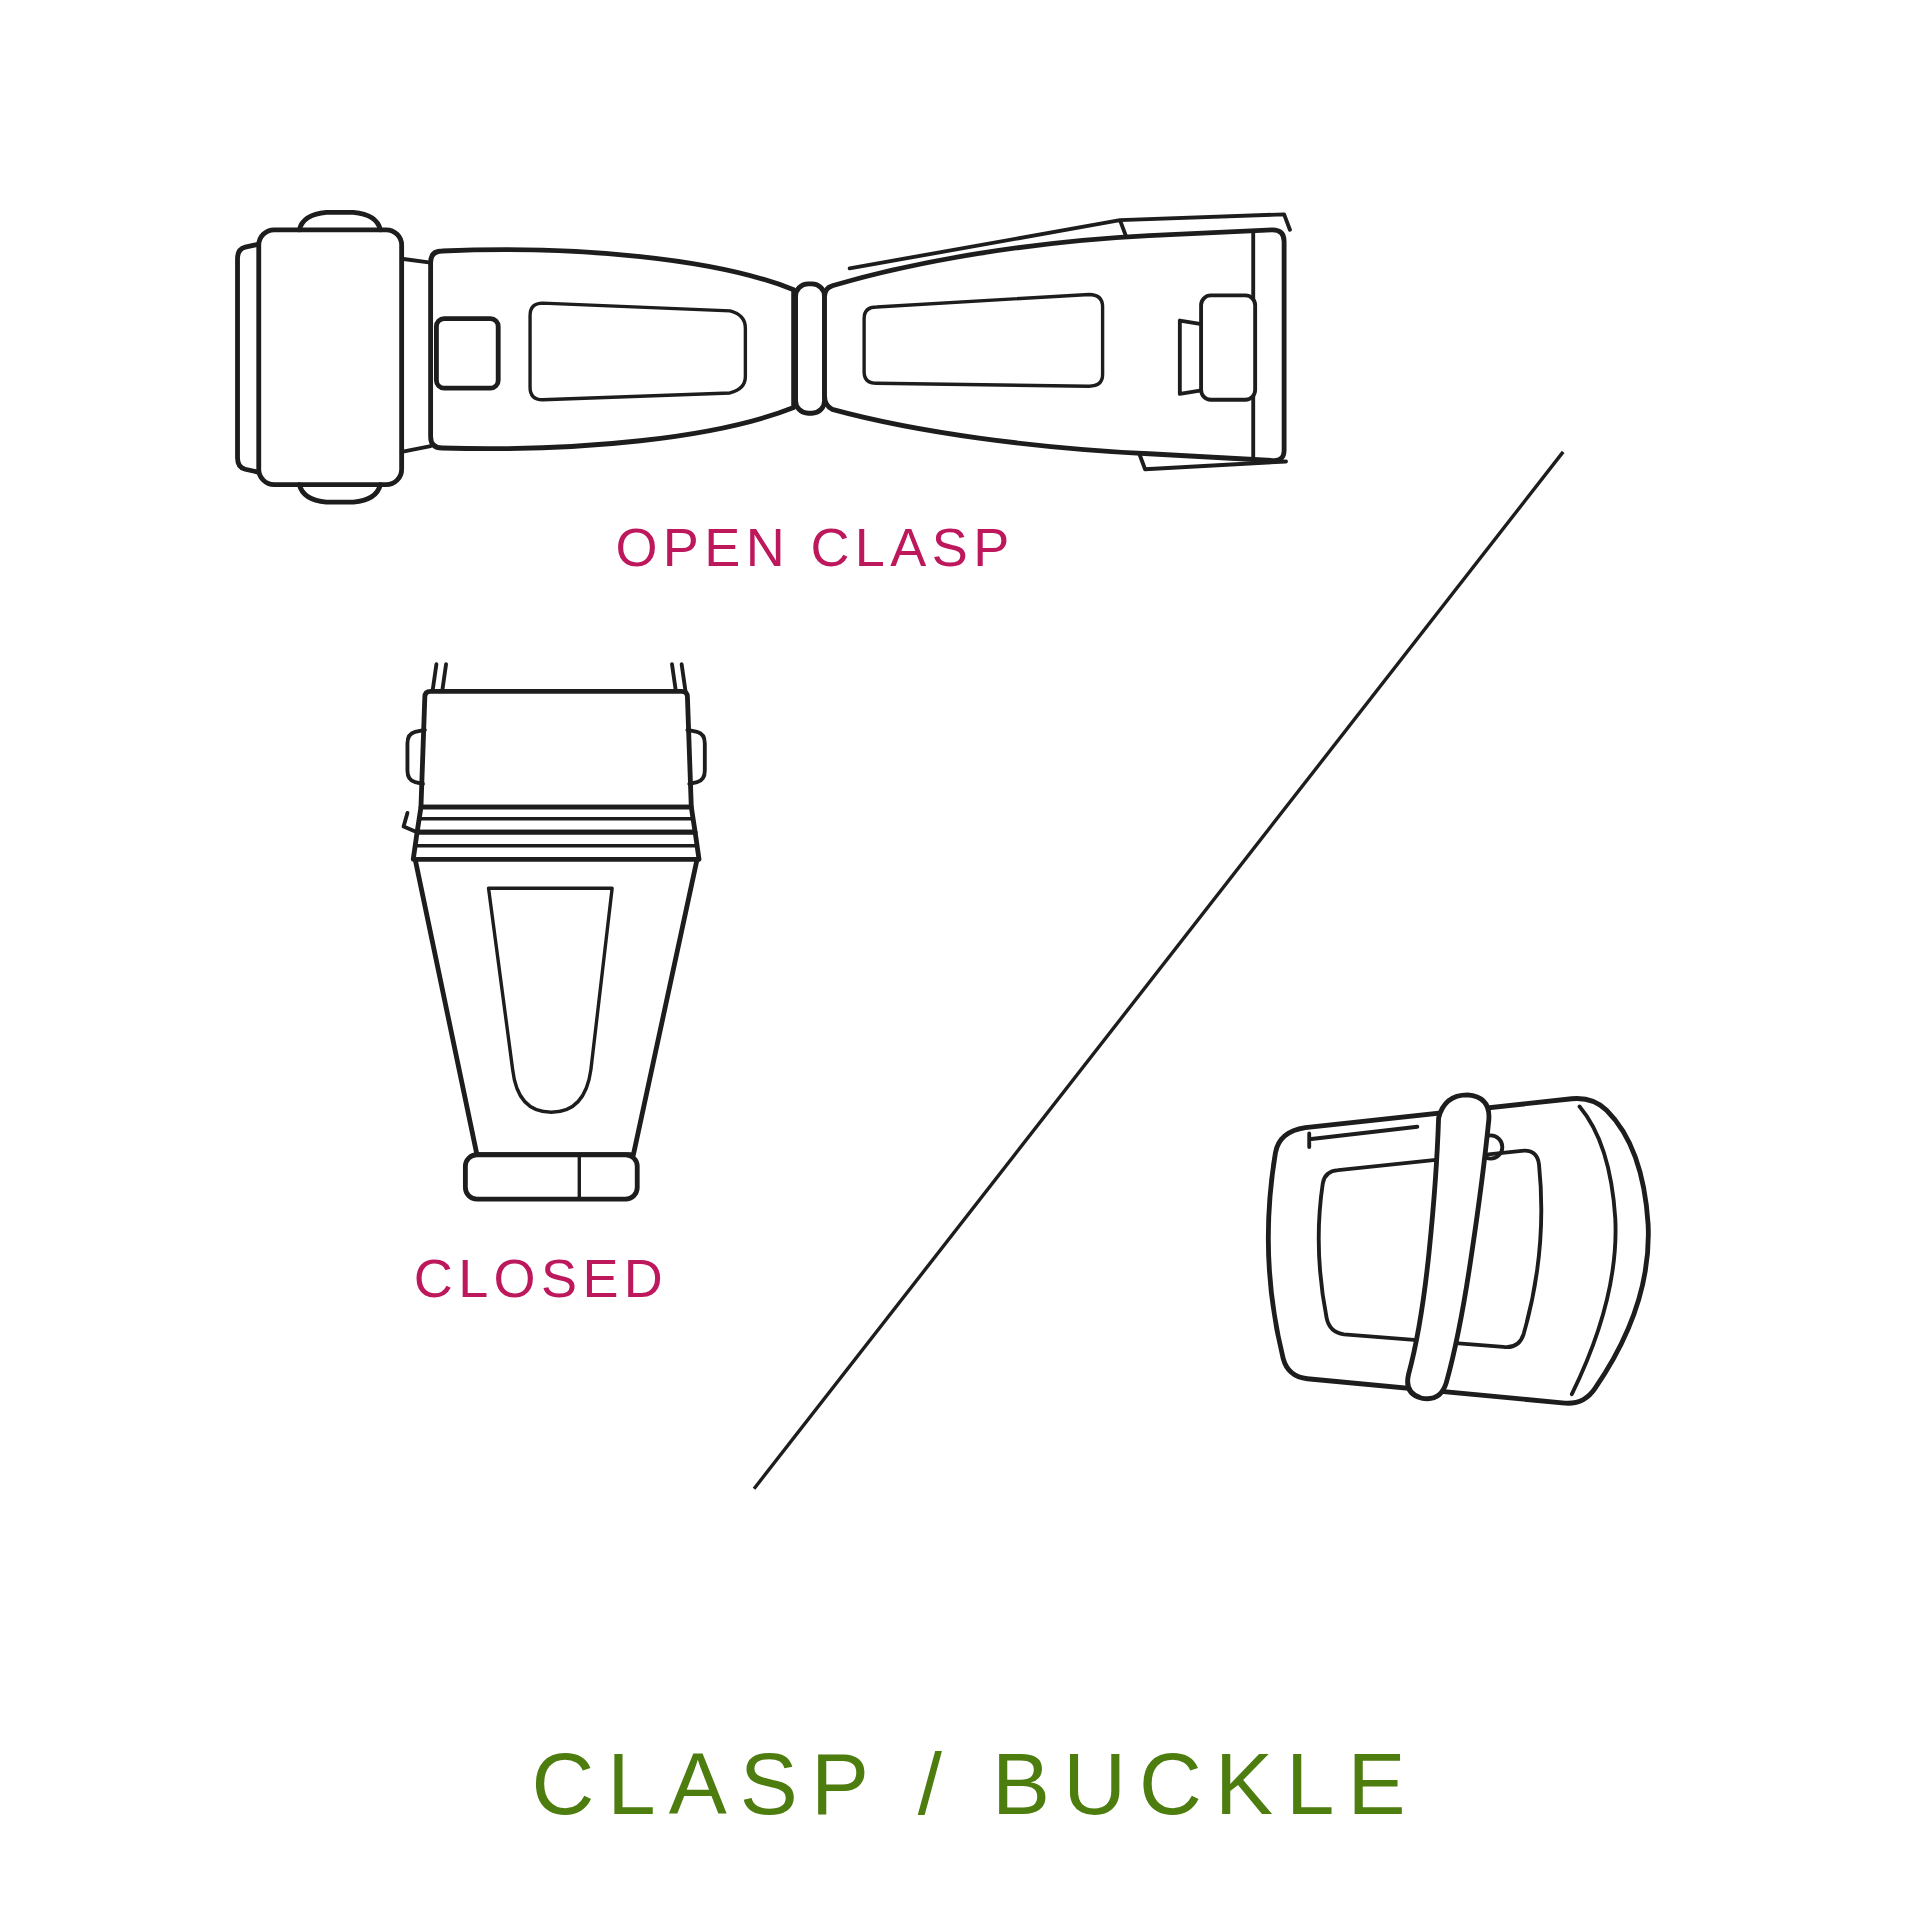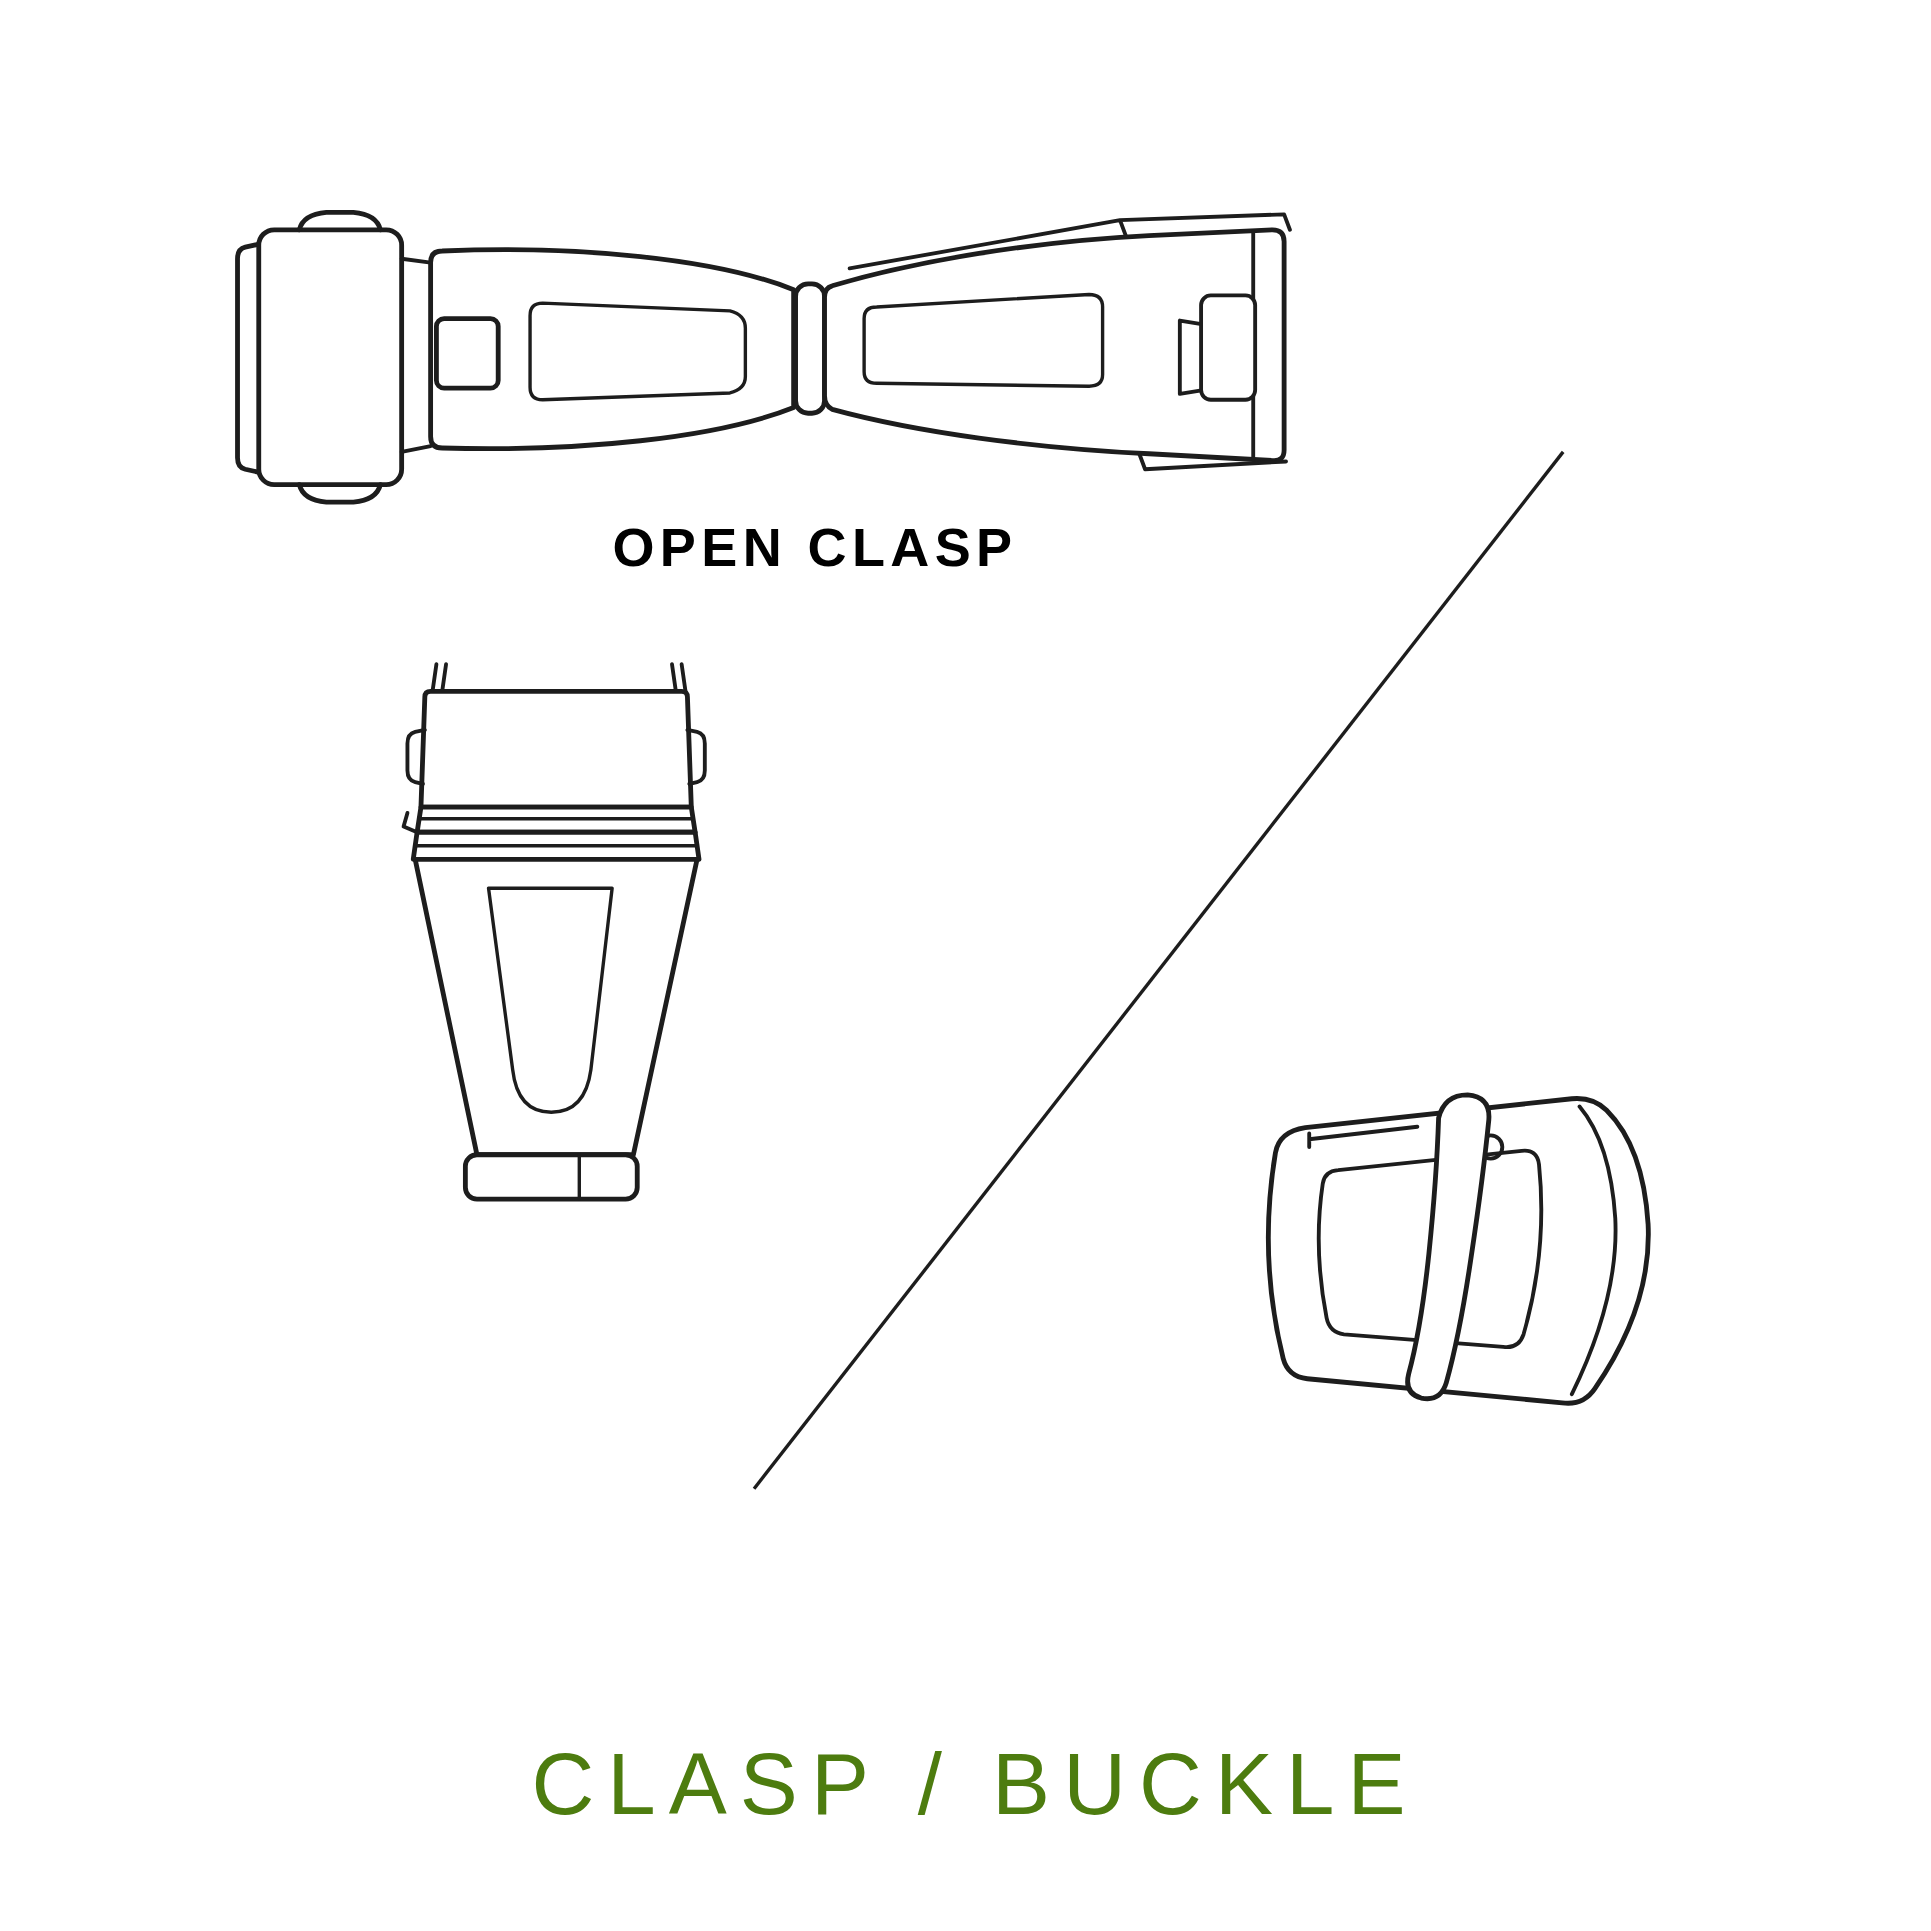--- a/index.html
+++ b/index.html
@@ -18,25 +18,25 @@
   .diagram-svg {
     position: absolute;
     left: 0;
     top: 0;
     width: 1931px;
     height: 1931px;
   }
   .caption {
     position: absolute;
     transform: translateX(-50%);
-    color: #000000;
+    color: #be185d;
     font-size: 54px;
     letter-spacing: 0.10em;
     white-space: nowrap;
-    font-weight: 700;
+    font-weight: 400;
   }
   .caption-open { left: 815px; top: 516px; }
   .caption-closed { left: 541px; top: 1247px; }
   .page-title {
     position: absolute;
     left: 975px;
     top: 1734px;
     transform: translateX(-50%);
     color: #4d7c0f;
     font-size: 87px;
@@ -124,17 +124,18 @@
       <path d="M 1356 1180 L 1468 1167 M 1356 1174 L 1356 1188" fill="none" stroke-width="4"></path>
 
       <circle cx="1544" cy="1188" r="12" fill="none" stroke-width="4"></circle>
 
       <path d="M 1490 1158 Q 1496 1134 1520 1134 Q 1544 1136 1542 1160 Q 1536 1220 1524 1300 Q 1512 1382 1498 1432 Q 1492 1452 1472 1448 Q 1454 1443 1459 1423 Q 1472 1375 1480 1298 Q 1488 1220 1490 1158 Z"></path>
     </g>
   </svg>
 
   <div class="caption caption-open">OPEN CLASP</div>
 
+  <div class="caption caption-closed">CLOSED</div>
 
   <div class="page-title">CLASP / BUCKLE</div>
 
 </div>
 
 
 </body></html>

